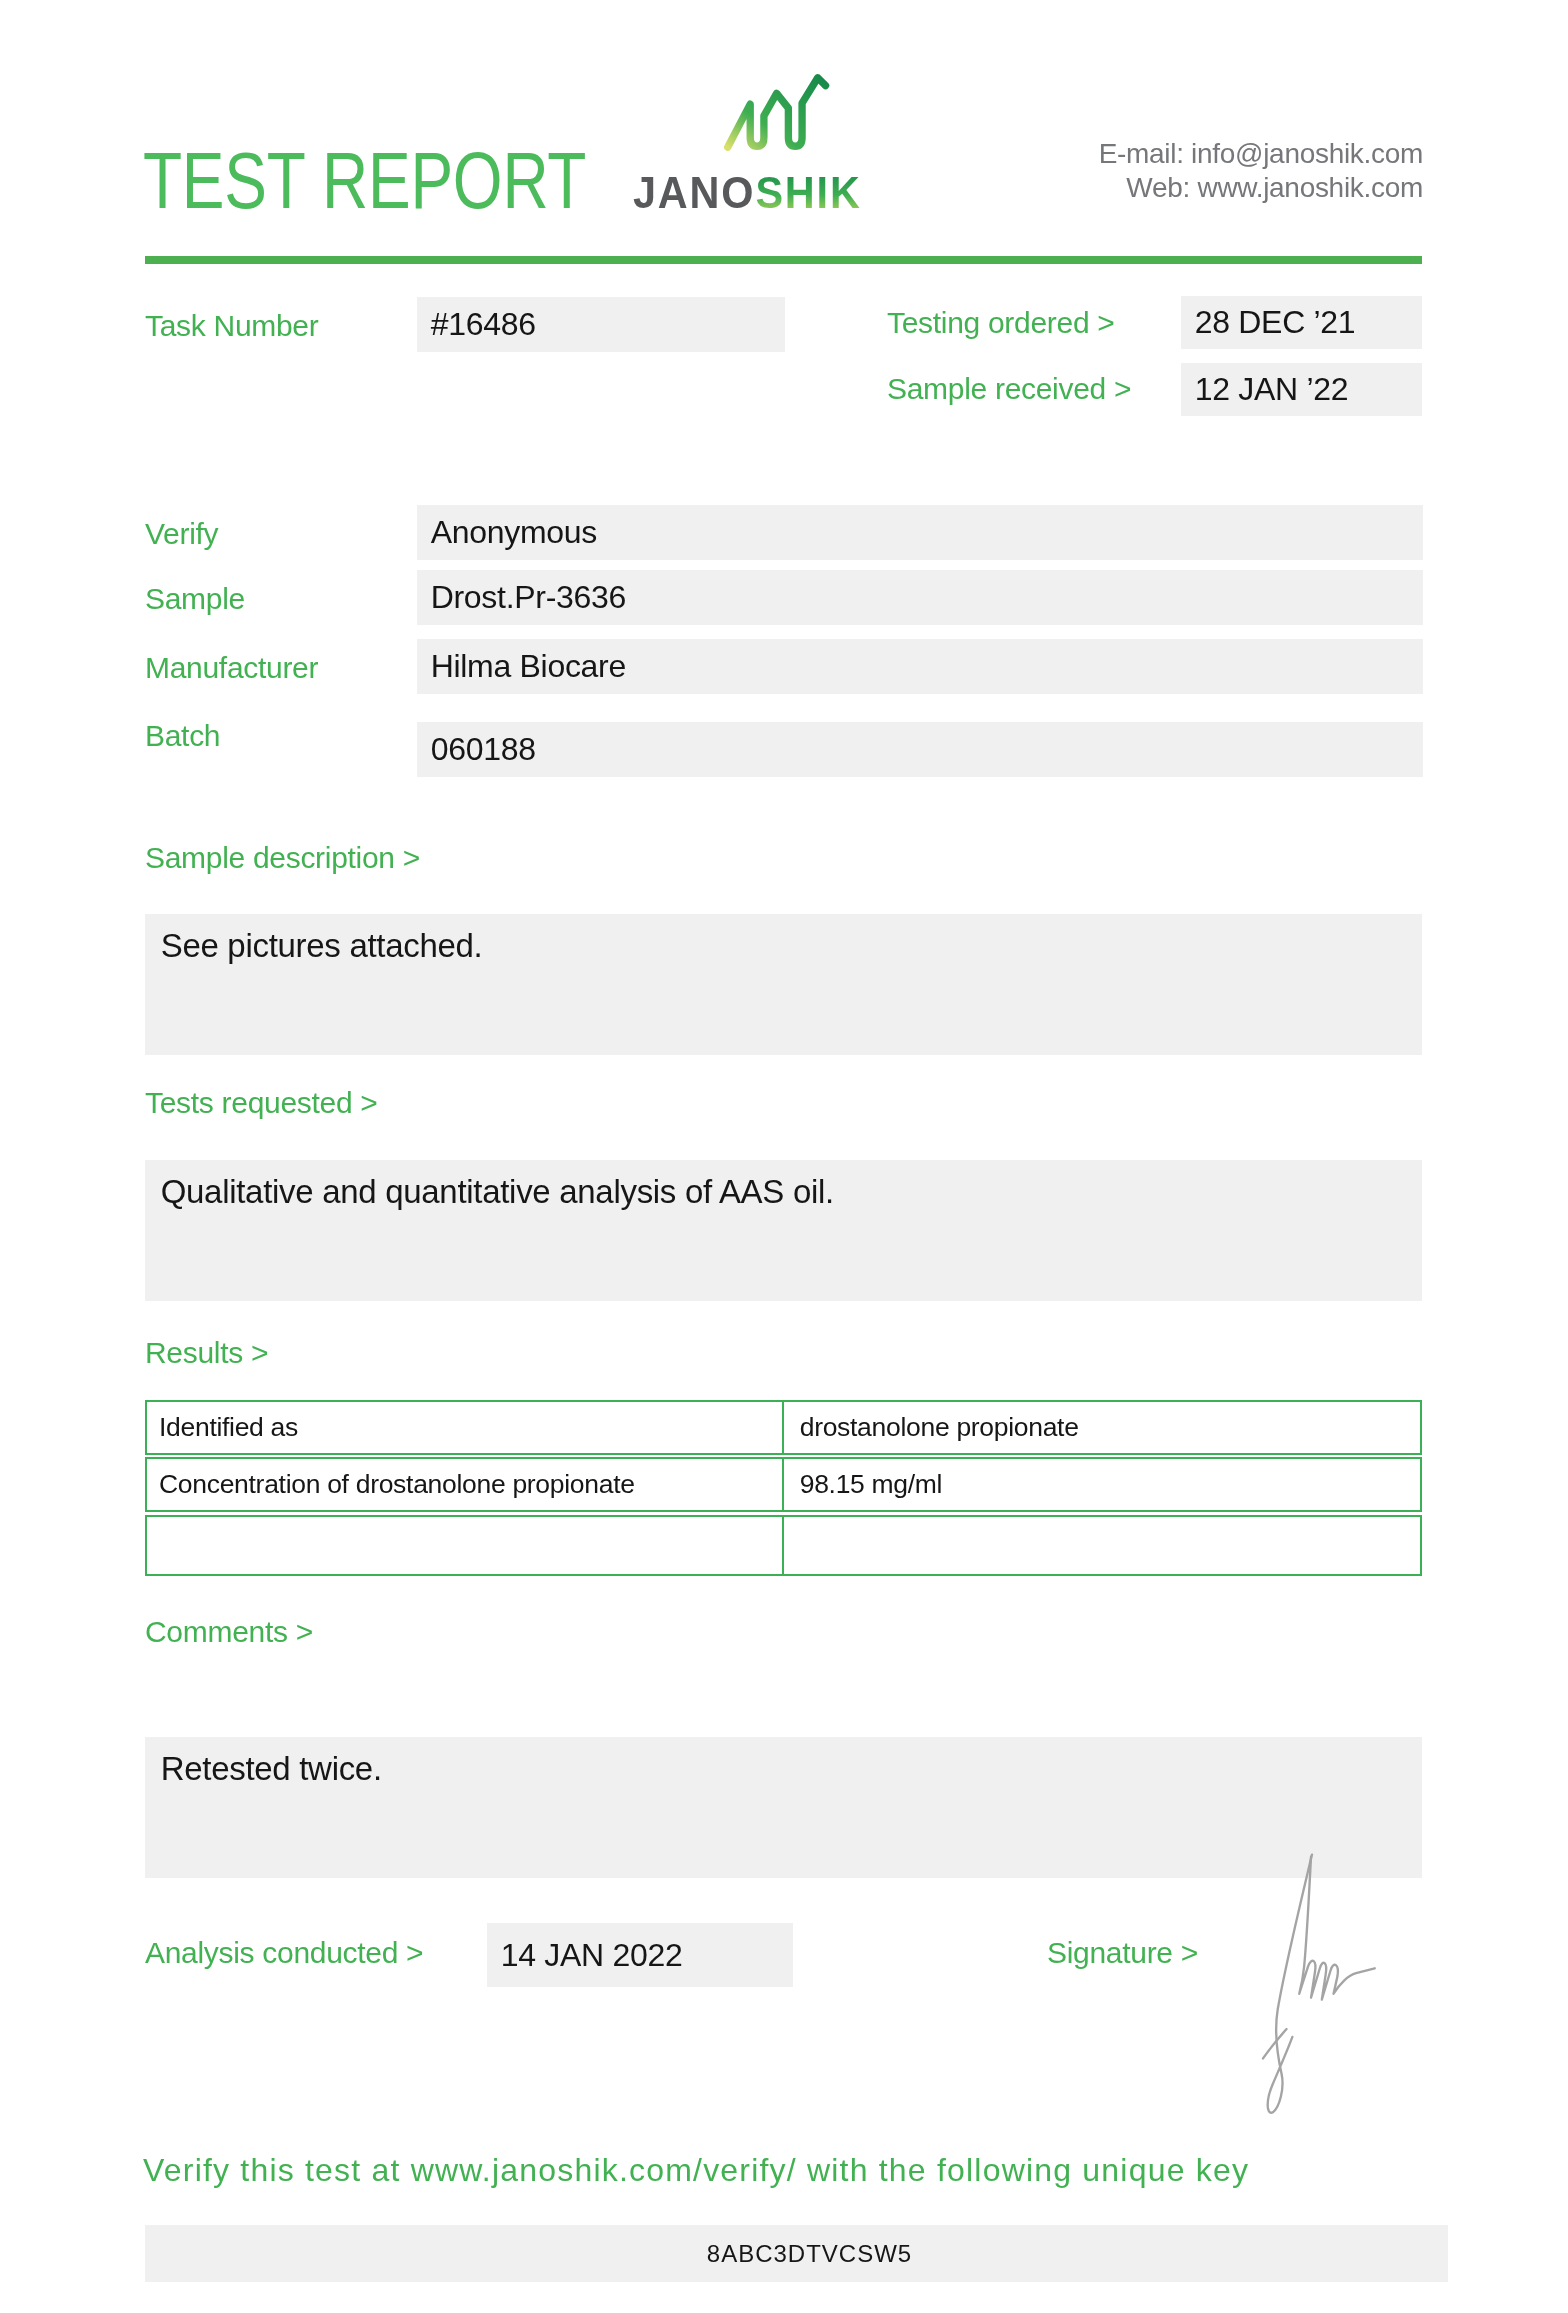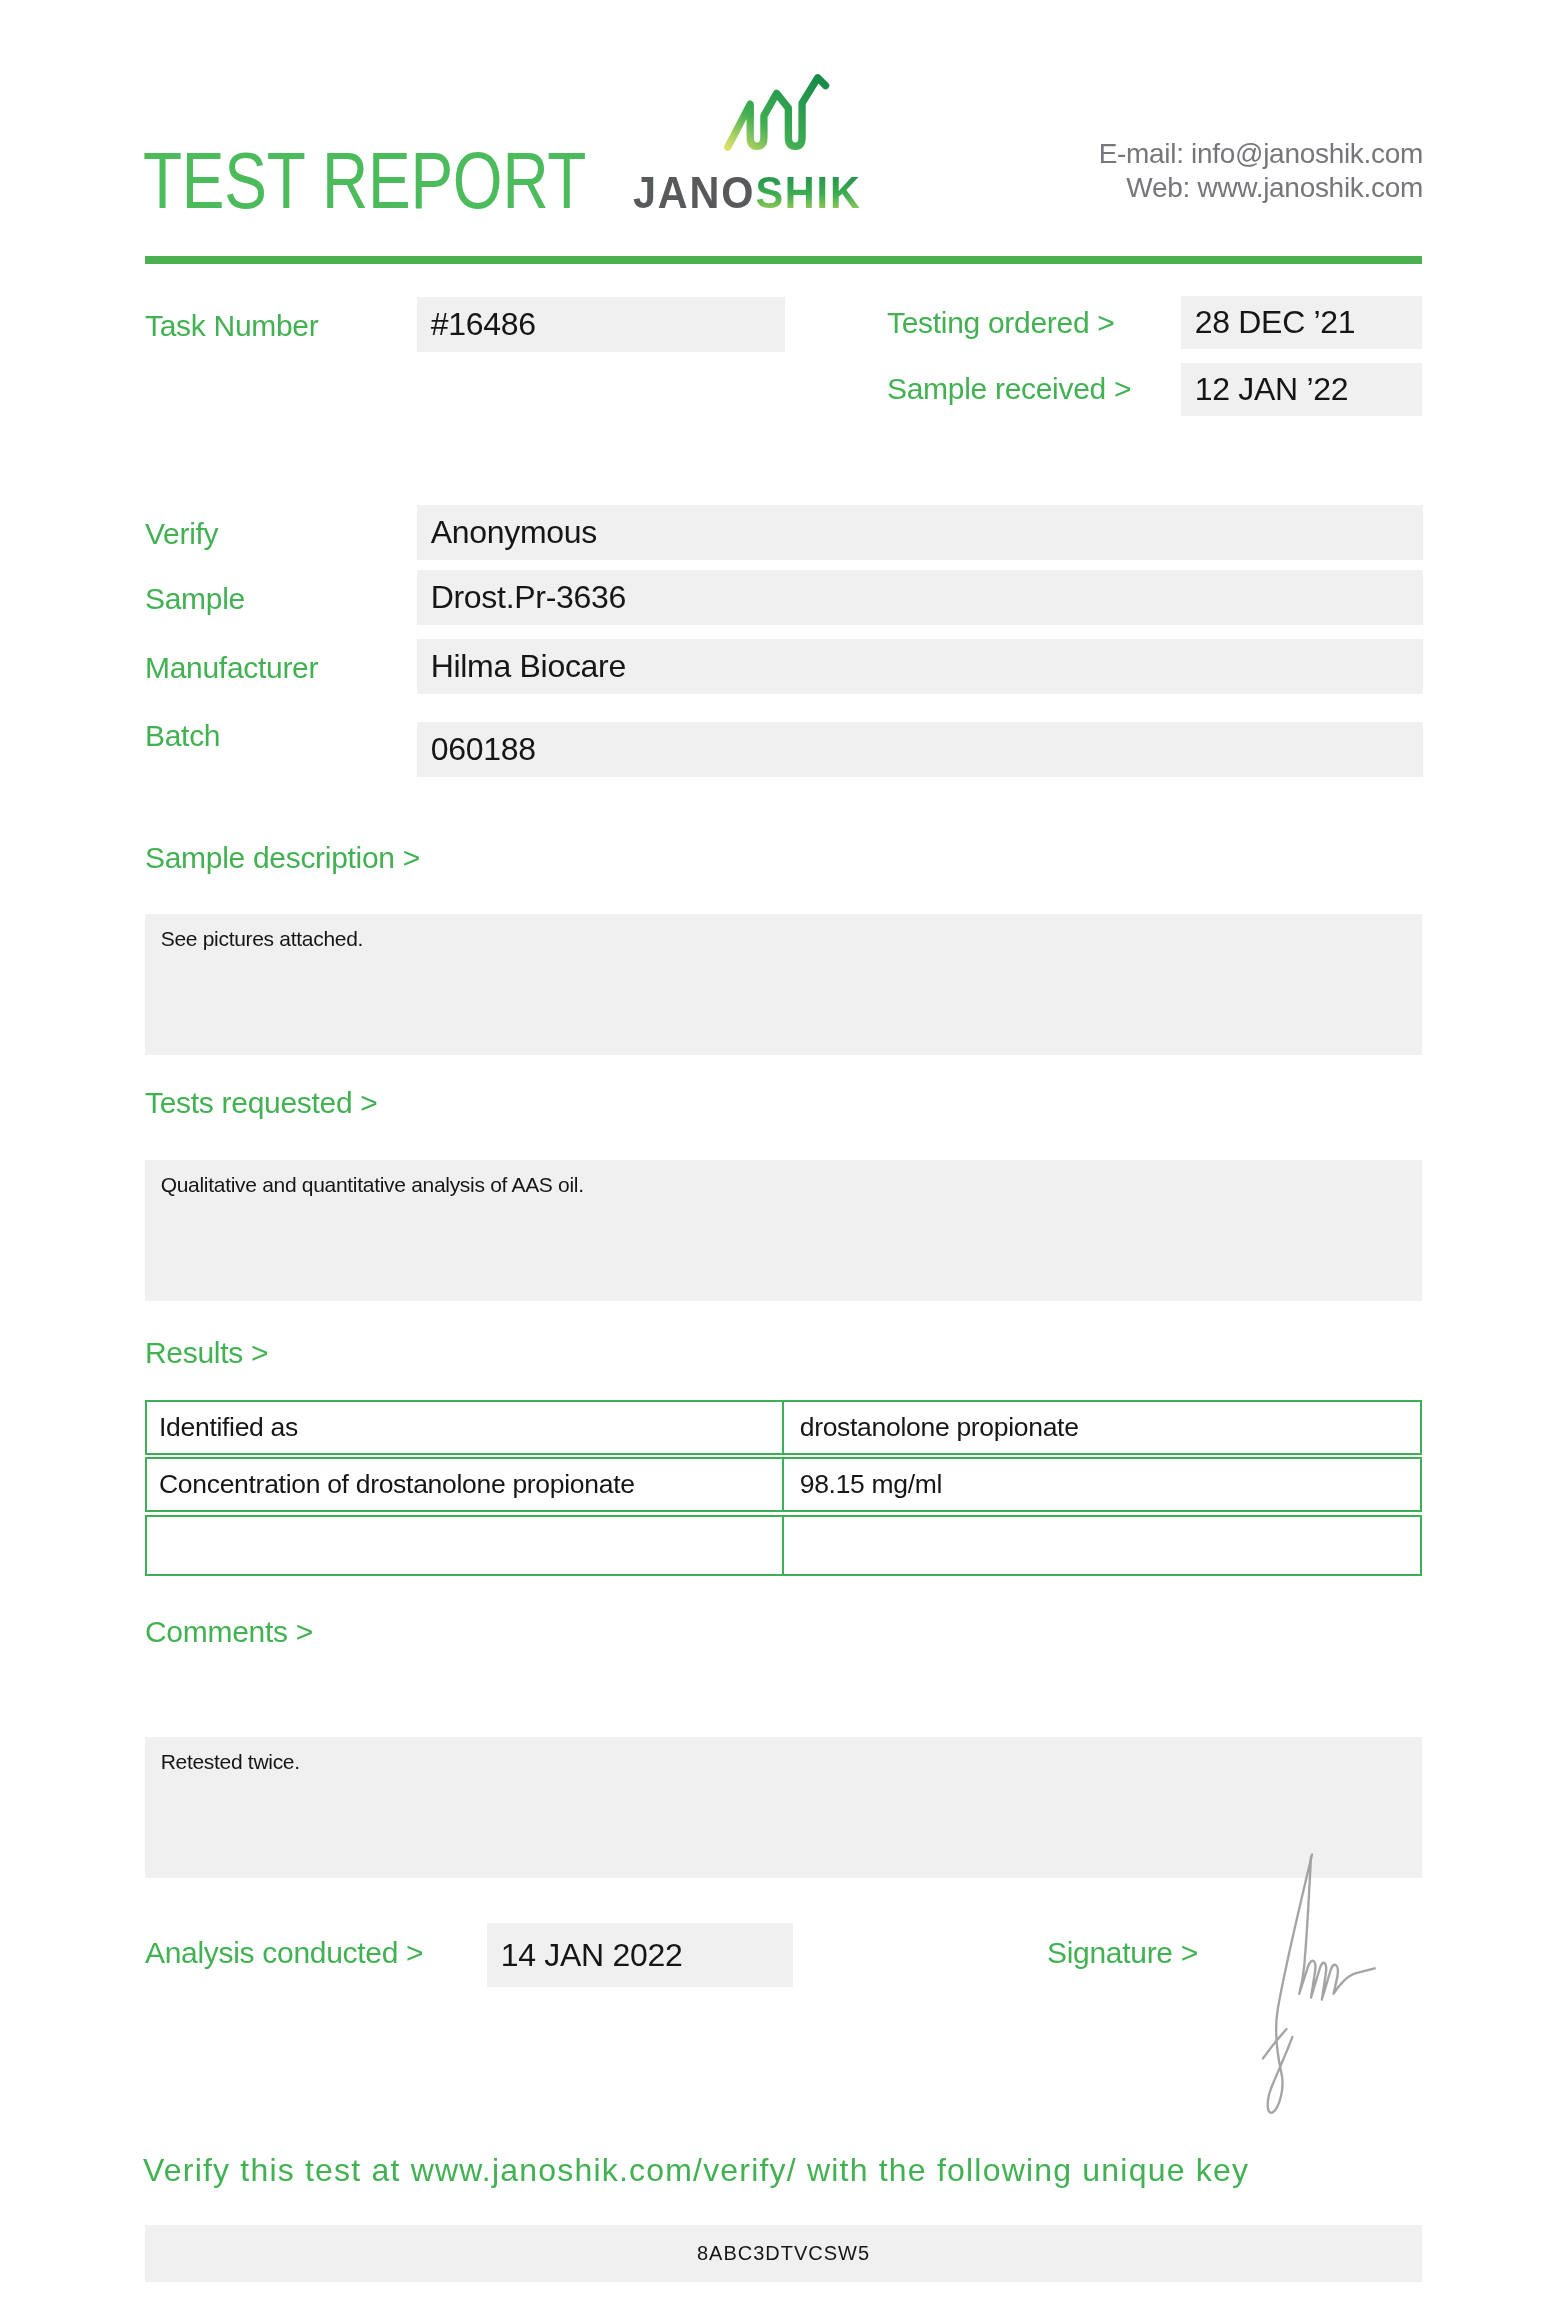--- a/index.html
+++ b/index.html
@@ -38,36 +38,36 @@
   .rule{left:145px;top:256px;width:1277px;height:7.8px;background:var(--green-line);}
   
   .glabel{color:var(--green);font-size:30px;white-space:nowrap;}
   
   .valbox{
     background:var(--box);display:flex;align-items:center;
     padding-left:13.7px;box-sizing:border-box;font-size:32px;color:var(--ink);white-space:nowrap;
   }
   .bigbox{
     background:var(--box);box-sizing:border-box;padding:12.7px 15.7px;
-    font-size:21px;color:var(--ink);
+    font-size:33px;color:var(--ink);
   }
   
   .t-row{
     left:145px;width:1277px;border:2.9px solid #3cb054;box-sizing:border-box;
     display:flex;background:#fff;
   }
   .t-cell-l{
     width:637px;border-right:2.9px solid #3cb054;display:flex;align-items:center;
     padding-left:12px;font-size:26.5px;box-sizing:border-box;
   }
   .t-cell-r{flex:1;display:flex;align-items:center;padding-left:15.7px;font-size:26.5px;}
   .verify{left:143px;top:2152px;font-size:32px;letter-spacing:1.2px;color:var(--green);white-space:nowrap;}
   .keybox{
     left:145px;top:2225px;width:1277px;height:57px;background:var(--box);
-    display:flex;align-items:center;justify-content:center;font-size:20px;letter-spacing:1px;
+    display:flex;align-items:center;justify-content:center;font-size:24px;letter-spacing:1px;padding-left:26px;
   }
   .sig{left:1253px;top:1835px;}
 </style>
 </head>
 <body>
 
 <div class="page">
 
   <div class="abs title">TEST REPORT</div>
 

